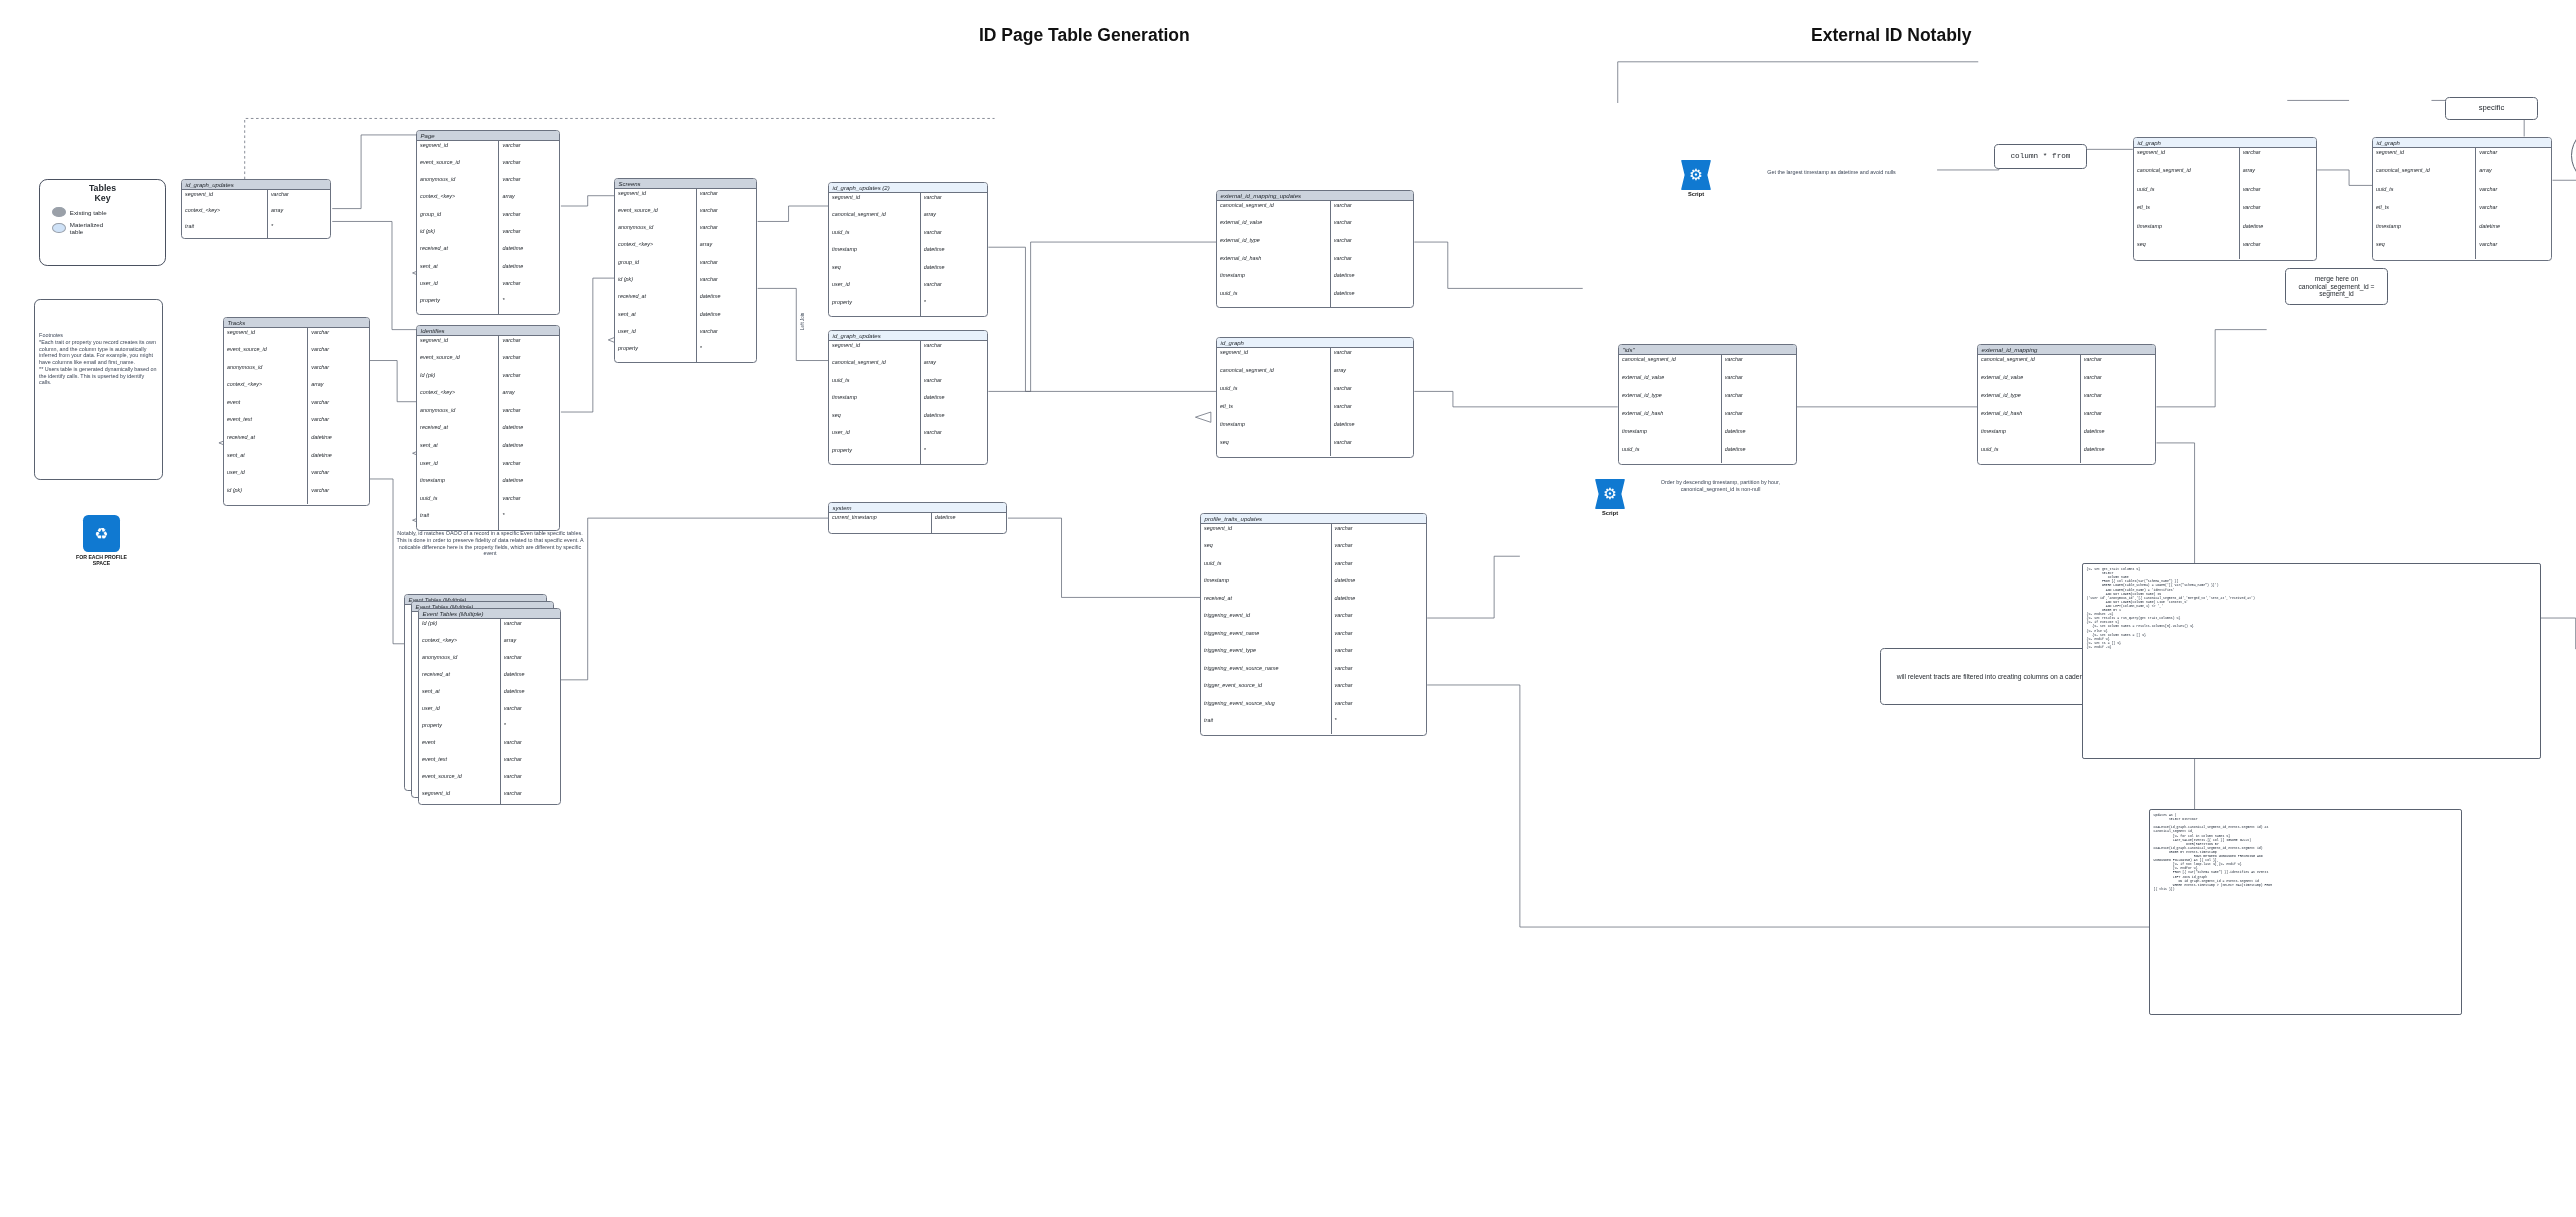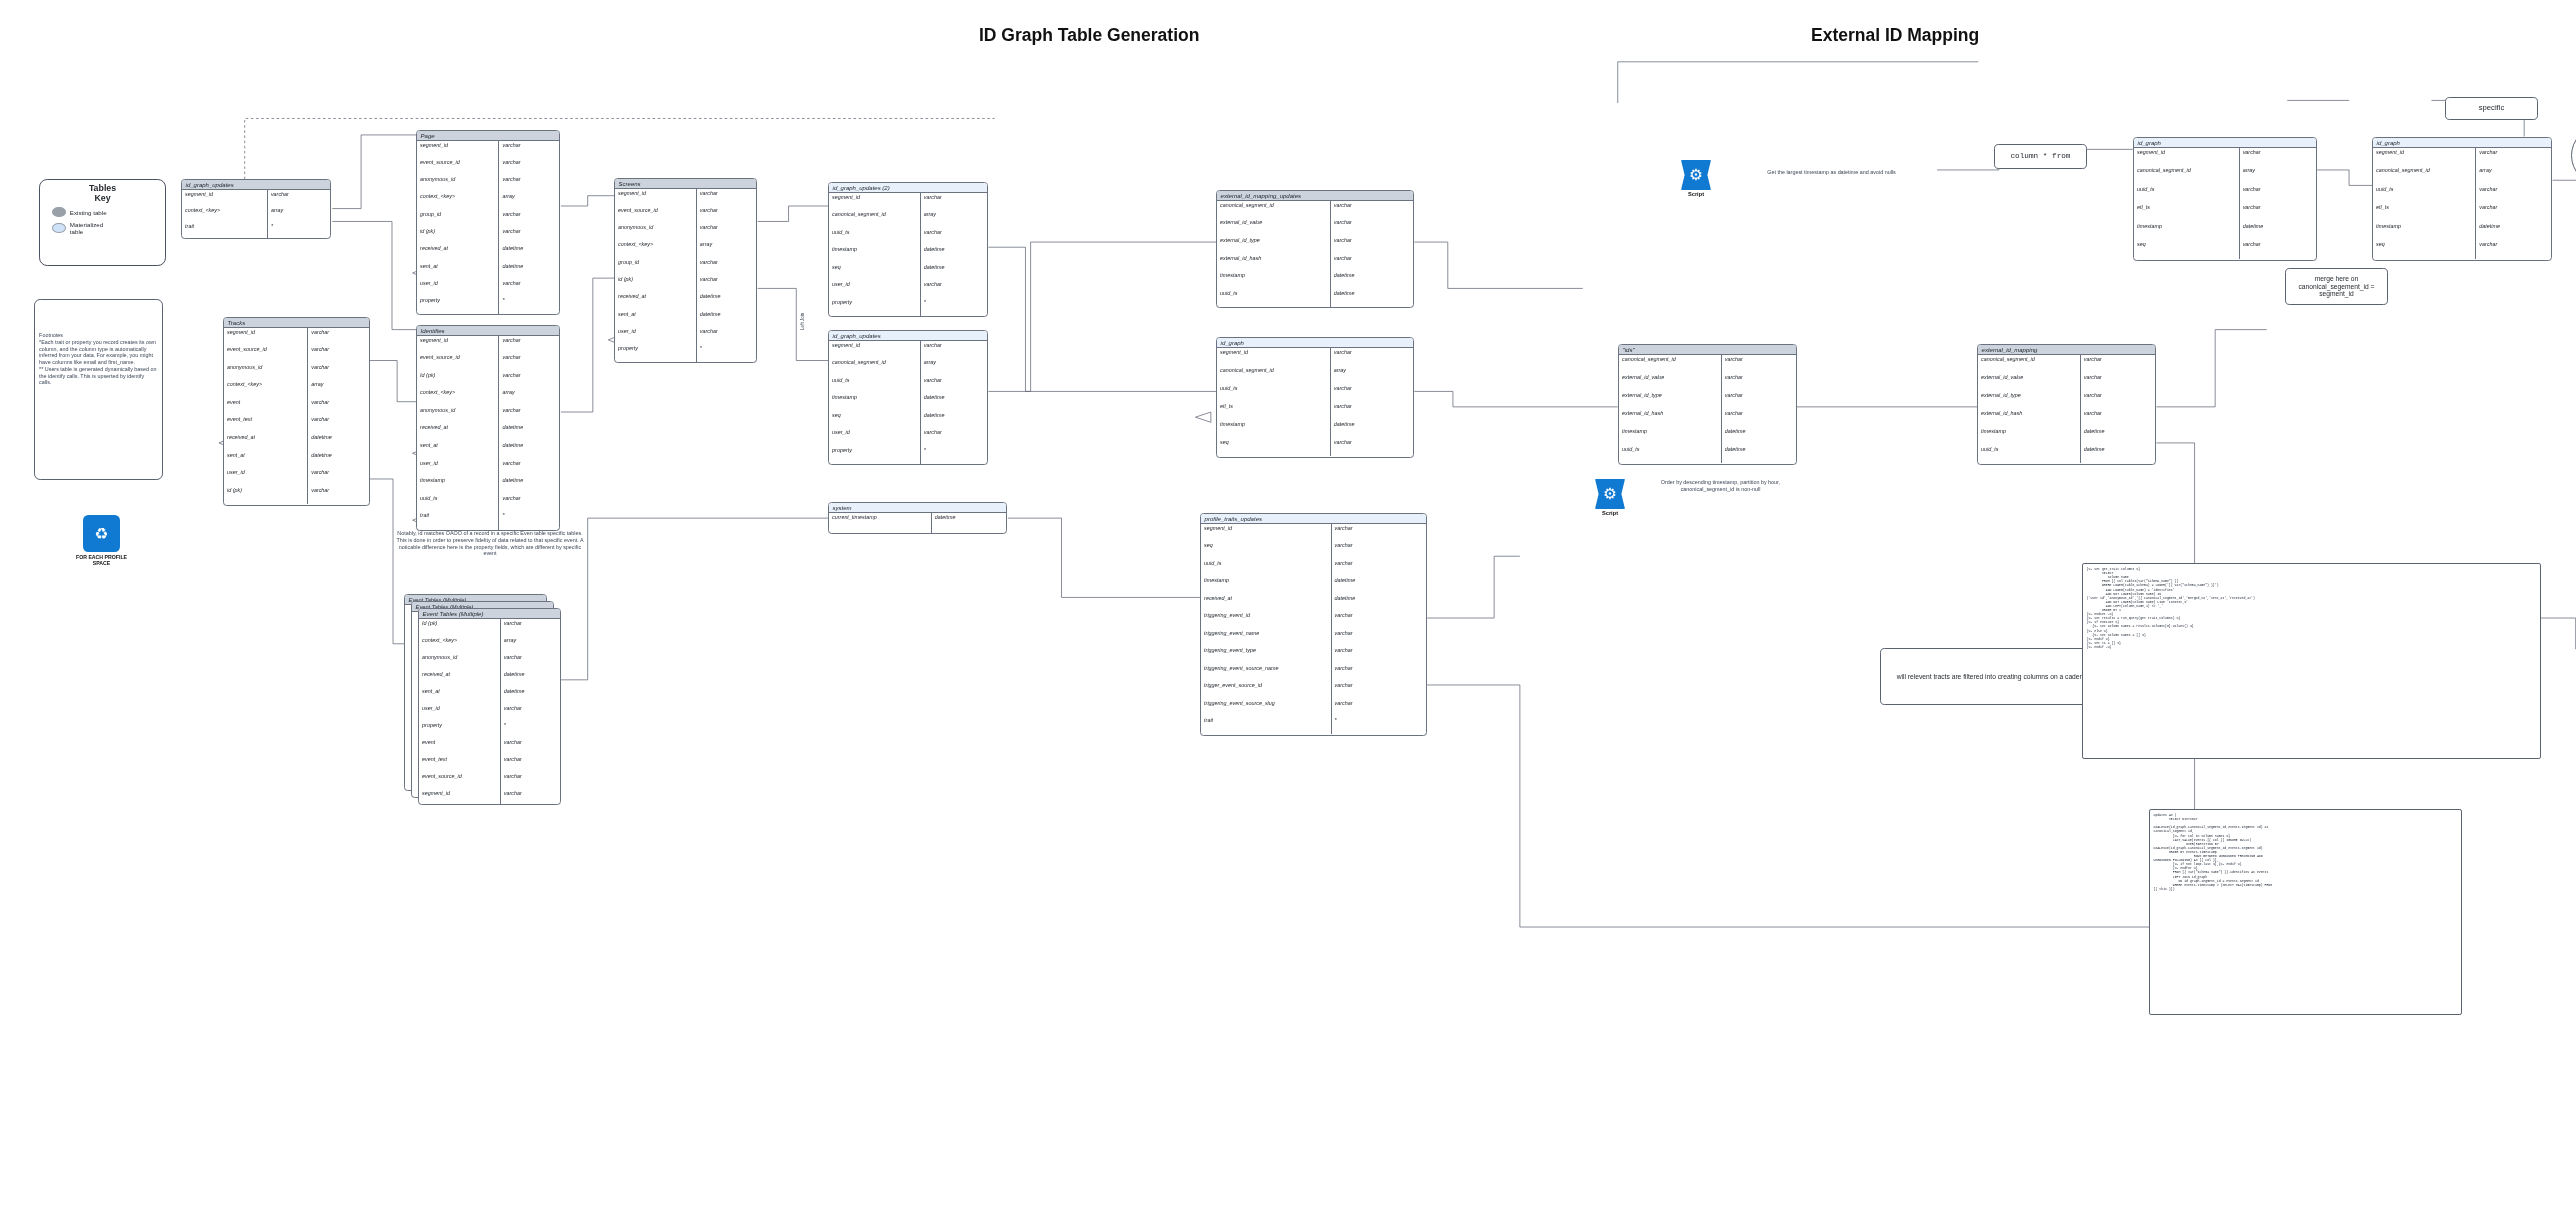--- a/index.html
+++ b/index.html
@@ -117,22 +117,22 @@
     <path d="M800 1010 L820 1002 L820 1018 Z"></path>
     <path d="M424 860 L444 852 L444 868 Z"></path>
     <path d="M1180 660 L1200 652 L1200 668 Z"></path>
 
     <path d="M2320 810 L2350 800 L2350 820 Z" fill="#5a6270"></path>
     <path d="M5615 90 L5645 80 L5645 100 Z" fill="#5a6270"></path>
     <path d="M5615 292 L5645 282 L5645 302 Z" fill="#5a6270"></path>
     <path d="M6068 690 L6098 680 L6098 700 Z" fill="#5a6270"></path>
   </svg>
 
-  <div class="section-title" style="left:979px;top:25px;">ID Graph Table Generation</div>
-  <div class="section-title" style="left:1811px;top:25px;">External ID Mapping</div>
+  <div class="section-title" style="left:979px;top:25px;">ID Page Table Generation</div>
+  <div class="section-title" style="left:1811px;top:25px;">External ID Notably</div>
 
   <div class="keybox" style="left:39px;top:179px;width:127px;height:87px;">
     <div class="keytitle"><span>Tables</span><br><span>Key</span></div>
     <div class="keyrow">
       <span class="dot grey"></span>
       <span class="keylbl">Existing table</span>
     </div>
     <div class="keyrow">
       <span class="dot blue"></span>
       <span class="keylbl"><span>Materialized</span><br><span>table</span></span>

